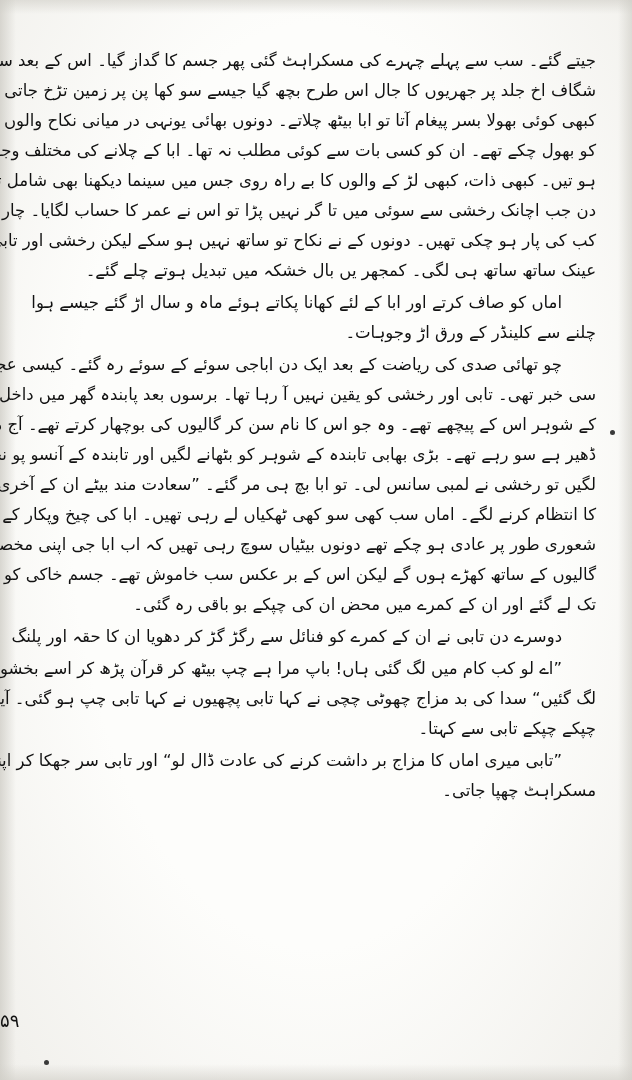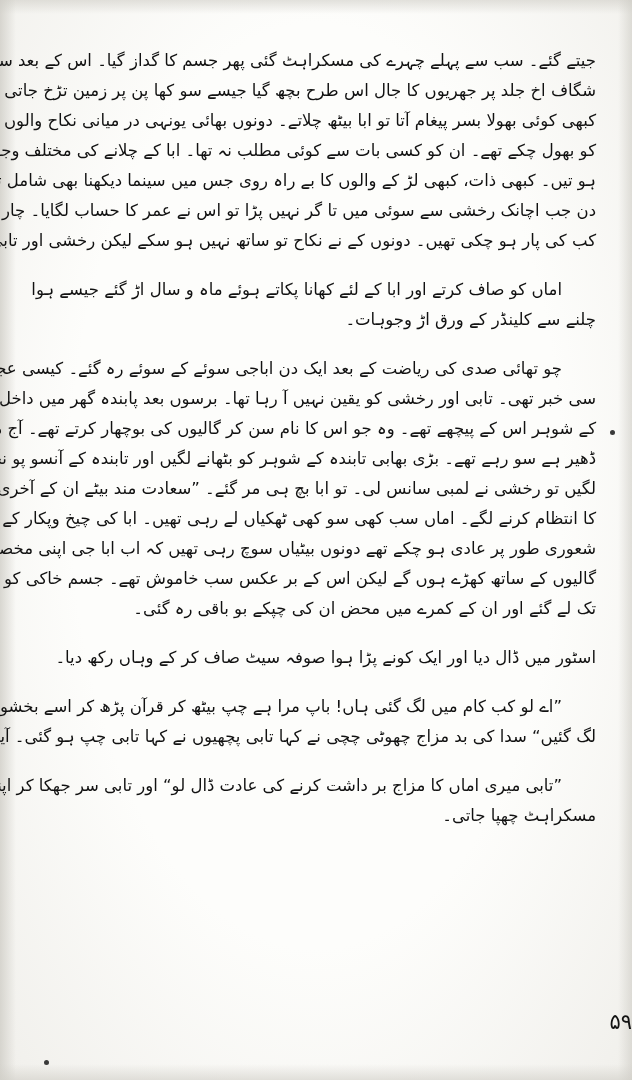--- a/index.html
+++ b/index.html
@@ -43,36 +43,36 @@
     font-size: 16.5px;
     line-height: 30px;
     color: #111111;
     white-space: nowrap;
     letter-spacing: 0px;
   }
   .para {
     margin: 0 0 0 0;
   }
   .para + .para {
-    margin-top: 19px;
+    margin-top: 2px;
   }
   .indent {
     padding-right: 34px;
   }
   .center-last {
     text-align: right;
   }
   .page-number {
     position: absolute;
     left: 0;
     right: 0;
     top: 1010px;
-    text-align: right;
+    text-align: left;
     font-family: "DejaVu Sans", sans-serif;
-    font-size: 21px;
+    font-size: 18px;
     color: #111111;
   }
   .margin-dot {
     position: absolute;
     width: 5px;
     height: 5px;
     background: #3a3a3a;
     border-radius: 50%;
   }
   .dot-right {
@@ -127,46 +127,48 @@
   <div class="text-block">
 
     <div class="para">
       <span class="line">جیتے گئے۔ سب سے پہلے چہرے کی مسکراہٹ گئی پھر جسم کا گداز گیا۔ اس کے بعد سو کھی</span>
       <span class="line">شگاف اخ جلد پر جھریوں کا جال اس طرح بچھ گیا جیسے سو کھا پن پر زمین تڑخ جاتی ہے۔</span>
       <span class="line">کبھی کوئی بھولا بسر پیغام آتا تو ابا بیٹھ چلاتے۔ دونوں بھائی یونہی در میانی نکاح والوں</span>
       <span class="line">کو بھول چکے تھے۔ ان کو کسی بات سے کوئی مطلب نہ تھا۔ ابا کے چلانے کی مختلف وجوہات</span>
       <span class="line">ہو تیں۔ کبھی ذات، کبھی لڑ کے والوں کا بے راہ روی جس میں سینما دیکھنا بھی شامل تھا۔ ایک</span>
       <span class="line">دن جب اچانک رخشی سے سوئی میں تا گر نہیں پڑا تو اس نے عمر کا حساب لگایا۔ چار و بایاں</span>
       <span class="line">کب کی پار ہو چکی تھیں۔ دونوں کے نے نکاح تو ساتھ نہیں ہو سکے لیکن رخشی اور تابی کے</span>
+      <span class="line">عینک ساتھ ساتھ ہی لگی۔ کمجھر یں بال خشکہ میں تبدیل ہوتے چلے گئے۔</span>
     </div>
 
     <div class="para">
       <span class="line indent">اماں کو صاف کرتے اور ابا کے لئے کھانا پکاتے ہوئے ماہ و سال اڑ گئے جیسے ہوا</span>
       <span class="line">چلنے سے کلینڈر کے ورق اڑ وجوہات۔</span>
     </div>
 
     <div class="para">
       <span class="line indent">چو تھائی صدی کی ریاضت کے بعد ایک دن اباجی سوئے کے سوئے رہ گئے۔ کیسی عجیب</span>
       <span class="line">سی خبر تھی۔ تابی اور رخشی کو یقین نہیں آ رہا تھا۔ برسوں بعد پابندہ گھر میں داخل ہوئی۔ اس</span>
       <span class="line">کے شوہر اس کے پیچھے تھے۔ وہ جو اس کا نام سن کر گالیوں کی بوچھار کرتے تھے۔ آج منی کا</span>
       <span class="line">ڈھیر ہے سو رہے تھے۔ بڑی بھابی تابندہ کے شوہر کو بٹھانے لگیں اور تابندہ کے آنسو پو نچھنے</span>
       <span class="line">لگیں تو رخشی نے لمبی سانس لی۔ تو ابا بچ ہی مر گئے۔ ”سعادت مند بیٹے ان کے آخری سفر</span>
       <span class="line">کا انتظام کرنے لگے۔ اماں سب کھی سو کھی ٹھکیاں لے رہی تھیں۔ ابا کی چیخ وپکار کے سب غیر</span>
       <span class="line">شعوری طور پر عادی ہو چکے تھے دونوں بیٹیاں سوچ رہی تھیں کہ اب ابا جی اپنی مخصوص</span>
       <span class="line">گالیوں کے ساتھ کھڑے ہوں گے لیکن اس کے بر عکس سب خاموش تھے۔ جسم خاکی کو آخری منزل</span>
       <span class="line">تک لے گئے اور ان کے کمرے میں محض ان کی چپکے بو باقی رہ گئی۔</span>
     </div>
 
     <div class="para">
-      <span class="line">اسٹور میں ڈال دیا اور ایک کونے پڑا ہوا صوفہ سیٹ صاف کر کے وہاں رکھ دیا۔</span>
+      <span class="line indent">دوسرے دن تابی نے ان کے کمرے کو فنائل سے رگڑ گڑ کر دھویا ان کا حقہ اور پلنگ</span>
     </div>
 
     <div class="para">
       <span class="line indent">”اے لو کب کام میں لگ گئی ہاں! باپ مرا ہے چپ بیٹھ کر قرآن پڑھ کر اسے بخشوا! یہ کیا کے گھر سجانے</span>
       <span class="line">لگ گئیں“ سدا کی بد مزاج چھوٹی چچی نے کہا تابی پچھیوں نے کہا تابی چپ ہو گئی۔ آیا کے پچیس سال پہلے ان کا بینا خاور</span>
+      <span class="line">چپکے چپکے تابی سے کہتا۔</span>
     </div>
 
     <div class="para">
       <span class="line indent">”تابی میری اماں کا مزاج بر داشت کرنے کی عادت ڈال لو“ اور تابی سر جھکا کر اپنی</span>
       <span class="line center-last">مسکراہٹ چھپا جاتی۔</span>
     </div>
 
   </div>
 
   <div class="page-number">۵۹</div>

